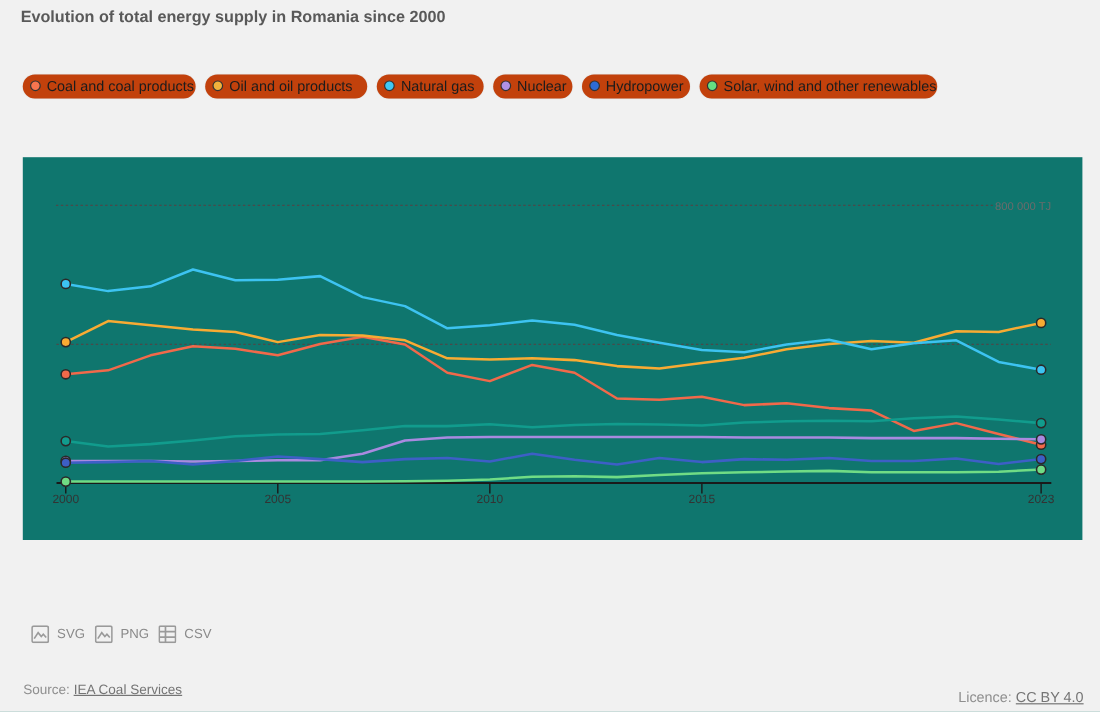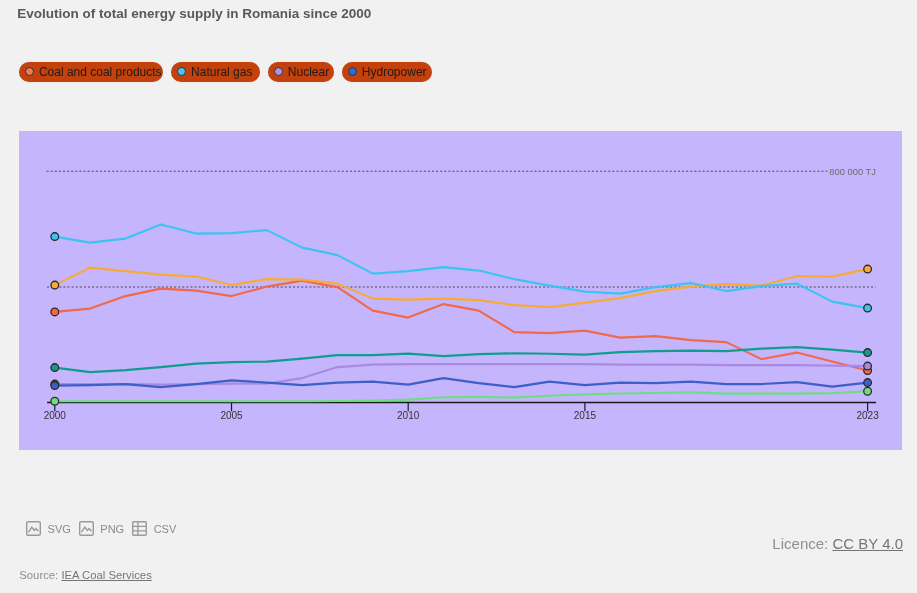--- a/index.html
+++ b/index.html
@@ -1,33 +1,35 @@
 <!DOCTYPE html>
 <html><head><meta charset="utf-8"><style>
 * { margin:0; padding:0; box-sizing:border-box; }
 html,body { width:917px; height:593px; background:#f1f1f1; font-family:"Liberation Sans",sans-serif; overflow:hidden; position:relative; }
 .title { position:absolute; left:17.2px; top:6.4px; font-size:13.5px; font-weight:bold; color:#595959; }
 .legend { position:absolute; left:19.2px; top:61.5px; width:870px; display:flex; flex-wrap:wrap; gap:4.5px 8px; }
 .pill { display:inline-flex; align-items:center; background:#c2410c; border-radius:10.5px; height:20.5px; padding:0 4px 0 5.7px; font-size:12px; color:#1c1c1c; box-shadow:0 0 1px rgba(0,0,0,0.15); white-space:nowrap; }
 .dot { width:9px; height:9px; border-radius:50%; border:1.3px solid #333333; margin-right:5px; flex:none; }
-.card { position:absolute; left:19px; top:130.6px; width:883px; height:319px; background:#c4b5fd; }
+.card { position:absolute; left:19px; top:130.6px; width:883px; height:319px; background:#0f766e; }
 .btns { position:absolute; left:26.3px; top:485.2px; display:flex; align-items:center; color:#8a8a8a; font-size:11px;margin-top:36px; }
 .btns svg { margin-right:6.3px; }
 .btns .lbl { margin-right:8.2px; }
 .src { position:absolute; left:19.3px; top:568.5px; font-size:11.3px; color:#8f8f8f; }
 .src a, .lic a { color:#757575; text-decoration:underline; }
-.lic { position:absolute; right:14px; top:535px; font-size:15px; color:#8f8f8f;text-align:right; }
+.lic { position:absolute; right:14px; top:574px; font-size:12px; color:#8f8f8f;text-align:right; }
 </style></head>
 <body>
 <div class="title">Evolution of total energy supply in Romania since 2000</div>
 <div class="legend">
 <span class="pill" style="width:144.2px"><span class="dot" style="background:#f7754f"></span>Coal and coal products</span>
+    <span class="pill" style="width:135px"><span class="dot" style="background:#f1b13c"></span>Oil and oil products</span>
     <span class="pill" style="width:88.8px"><span class="dot" style="background:#40c8f4"></span>Natural gas</span>
     <span class="pill" style="width:66px"><span class="dot" style="background:#b091e6"></span>Nuclear</span>
     <span class="pill" style="width:90.1px"><span class="dot" style="background:#2e6bd3"></span>Hydropower</span>
+    <span class="pill" style="width:197.3px"><span class="dot" style="background:#66dd82"></span>Solar, wind and other renewables</span>
 </div>
 <div class="card"><svg width="883" height="319" viewBox="0 0 883 318.6" font-family="Liberation Sans, sans-serif">
 <line x1="27.6" y1="40.0" x2="808.4" y2="40.0" stroke="#4a4a4a" stroke-width="1" stroke-dasharray="2,2.1"></line>
 <text x="857" y="43.6" text-anchor="end" font-size="9.4" fill="#6b6b6b">800 000 TJ</text>
 <line x1="28.0" y1="155.8" x2="856.7" y2="155.8" stroke="#4a4a4a" stroke-width="1" stroke-dasharray="2,2.1"></line>
 <line x1="28.1" y1="271.3" x2="857.1" y2="271.3" stroke="#1a1a1a" stroke-width="1.5"></line>
 <line x1="35.8" y1="271.2" x2="35.8" y2="280.1" stroke="#1a1a1a" stroke-width="1.2"></line>
 <text x="35.8" y="288.3" text-anchor="middle" font-size="10" fill="#333333">2000</text>
 <line x1="212.5" y1="271.2" x2="212.5" y2="280.1" stroke="#1a1a1a" stroke-width="1.2"></line>
 <text x="212.5" y="288.3" text-anchor="middle" font-size="10" fill="#333333">2005</text>

